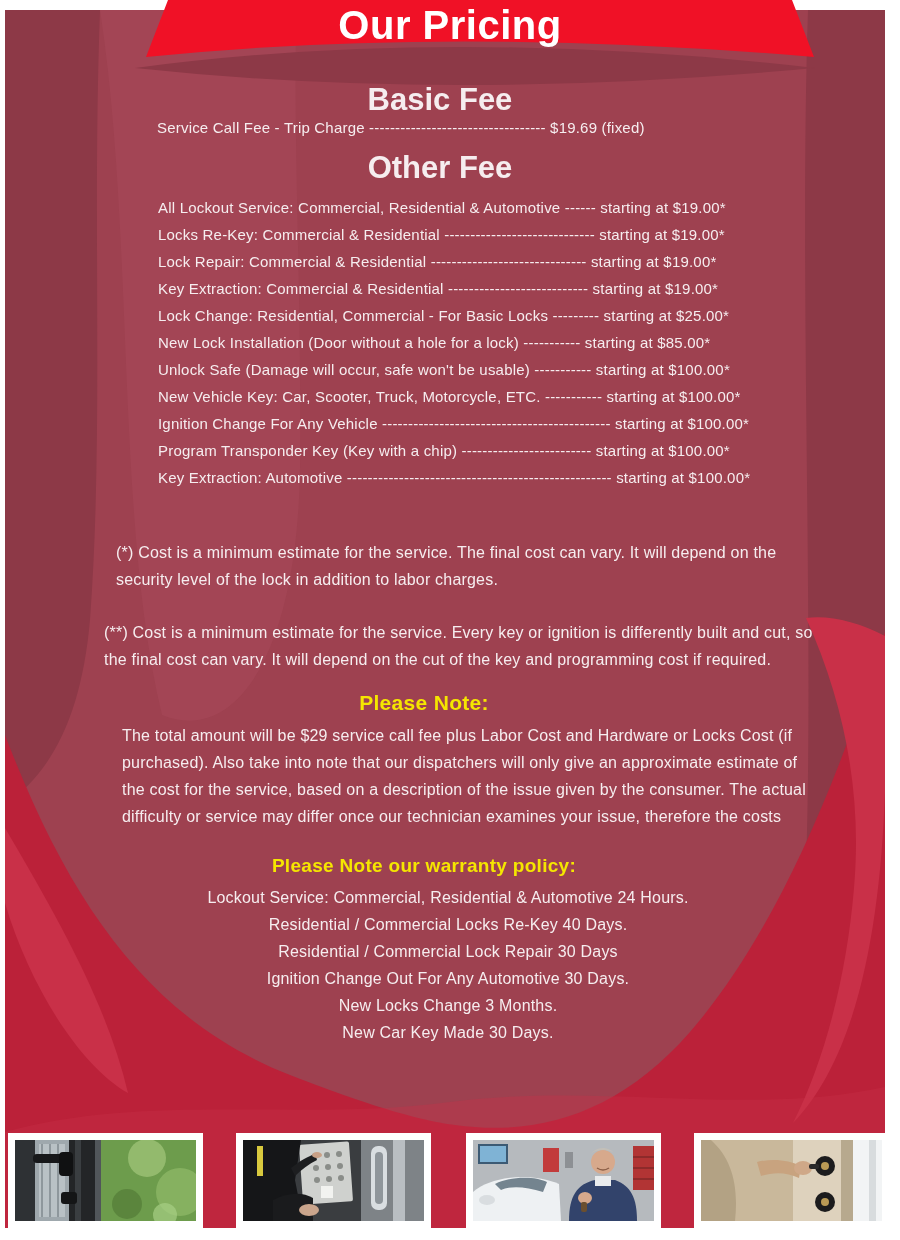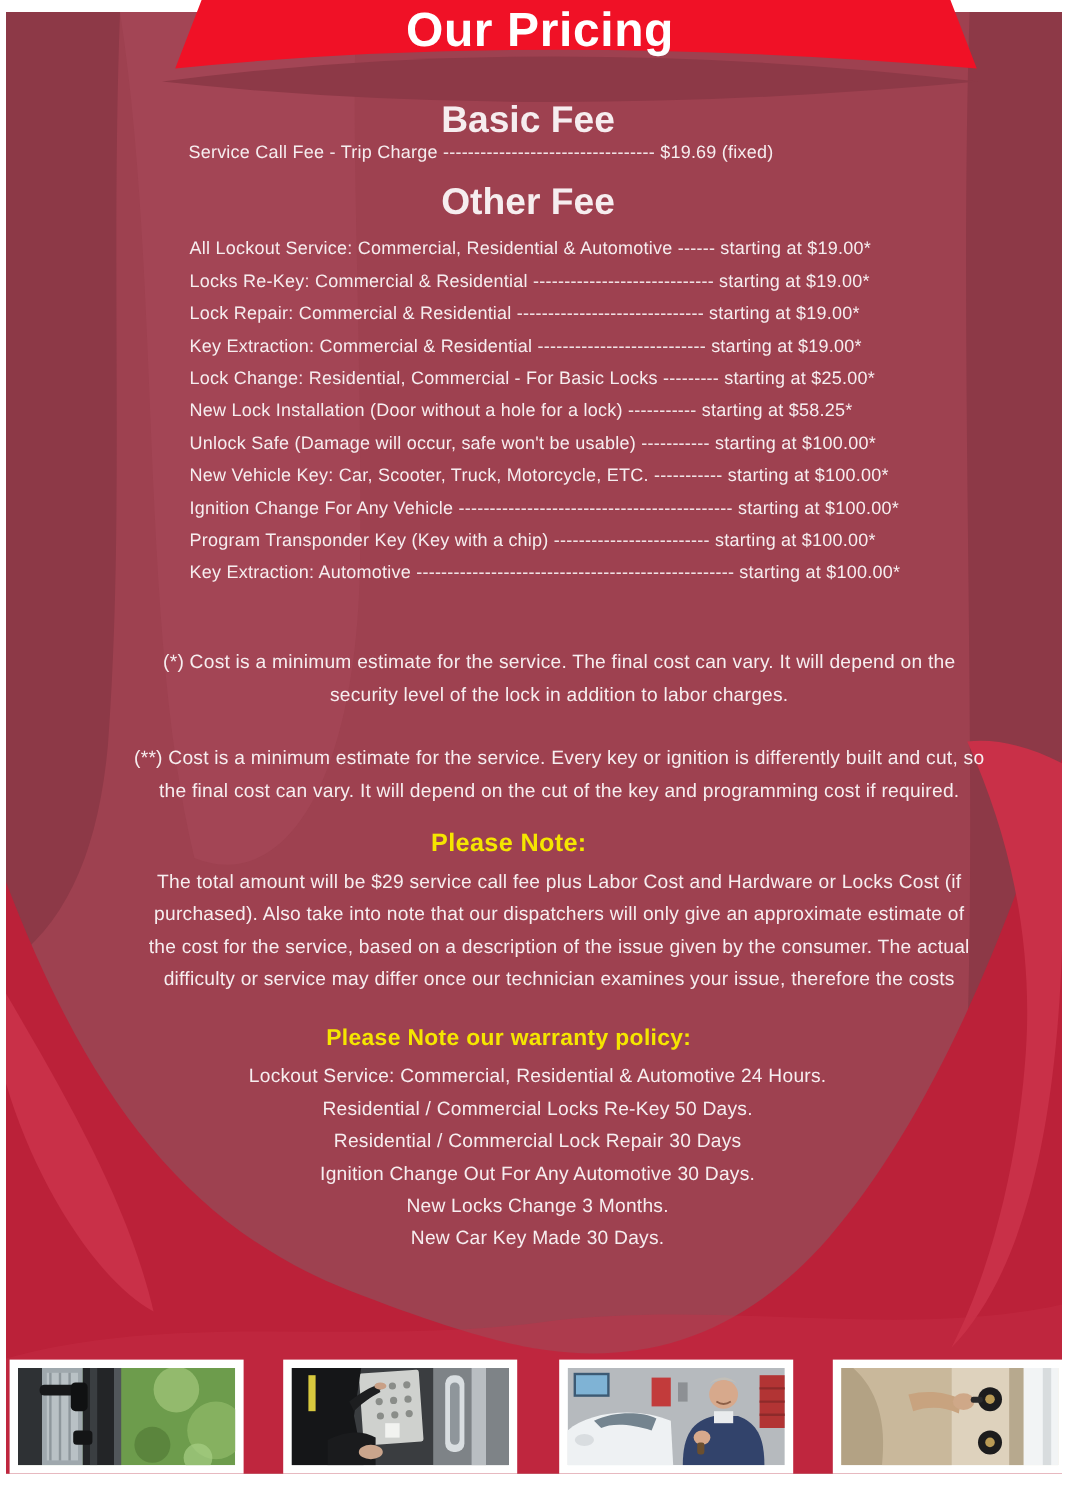--- a/index.html
+++ b/index.html
@@ -14,21 +14,21 @@
                font-size:31px;font-weight:700;color:var(--text-white);}
   #basic-heading{top:82px;}
   #other-heading{top:150px;}
 
   .fee-basic-line{position:absolute;left:157px;top:118px;font-size:15px;line-height:20px;
                   color:var(--text-white);letter-spacing:.2px;white-space:nowrap;}
   .fee-list{position:absolute;left:158px;top:194px;font-size:15px;line-height:27px;
             color:var(--text-white);letter-spacing:.2px;}
   .fee-item{white-space:nowrap;}
 
-  .note{position:absolute;left:50%;transform:translateX(-50%);margin:0;text-align:center;
+  .note{position:absolute;left:50%;transform:translateX(-50%);margin:0;text-align:left;
         font-size:16px;line-height:27px;color:var(--text-white);letter-spacing:.2px;}
   #star-note{top:539px;width:700px;}
   #double-star-note{top:619px;width:724px;}
 
   .yellow-heading{position:absolute;left:0;width:848px;margin:0;text-align:center;
                   font-weight:700;color:var(--highlight-yellow);letter-spacing:.3px;}
   #please-note-heading{top:691px;font-size:21px;}
   #warranty-heading{top:855px;font-size:19px;}
 
   #please-note-body{top:722px;width:688px;}
@@ -68,38 +68,38 @@
   <h2 class="fee-heading" id="basic-heading">Basic Fee</h2>
   <div class="fee-basic-line">Service Call Fee - Trip Charge ---------------------------------- $19.69 (fixed)</div>
 
   <h2 class="fee-heading" id="other-heading">Other Fee</h2>
   <div class="fee-list">
     <div class="fee-item">All Lockout Service: Commercial, Residential &amp; Automotive ------ starting at $19.00*</div>
     <div class="fee-item">Locks Re-Key: Commercial &amp; Residential ----------------------------- starting at $19.00*</div>
     <div class="fee-item">Lock Repair: Commercial &amp; Residential ------------------------------ starting at $19.00*</div>
     <div class="fee-item">Key Extraction: Commercial &amp; Residential --------------------------- starting at $19.00*</div>
     <div class="fee-item">Lock Change: Residential, Commercial - For Basic Locks --------- starting at $25.00*</div>
-    <div class="fee-item">New Lock Installation (Door without a hole for a lock) ----------- starting at $58.25*</div>
+    <div class="fee-item">New Lock Installation (Door without a hole for a lock) ----------- starting at $85.00*</div>
     <div class="fee-item">Unlock Safe (Damage will occur, safe won't be usable) ----------- starting at $100.00*</div>
     <div class="fee-item">New Vehicle Key: Car, Scooter, Truck, Motorcycle, ETC. ----------- starting at $100.00*</div>
     <div class="fee-item">Ignition Change For Any Vehicle -------------------------------------------- starting at $100.00*</div>
     <div class="fee-item">Program Transponder Key (Key with a chip) ------------------------- starting at $100.00*</div>
     <div class="fee-item">Key Extraction: Automotive --------------------------------------------------- starting at $100.00*</div>
   </div>
 
   <p class="note" id="star-note">(*) Cost is a minimum estimate for the service. The final cost can vary. It will depend on the security level of the lock in addition to labor charges.</p>
   <p class="note" id="double-star-note">(**) Cost is a minimum estimate for the service. Every key or ignition is differently built and cut, so the final cost can vary. It will depend on the cut of the key and programming cost if required.</p>
 
   <h3 class="yellow-heading" id="please-note-heading">Please Note:</h3>
   <p class="note" id="please-note-body">The total amount will be $29 service call fee plus Labor Cost and Hardware or Locks Cost (if purchased). Also take into note that our dispatchers will only give an approximate estimate of the cost for the service, based on a description of the issue given by the consumer. The actual difficulty or service may differ once our technician examines your issue, therefore the costs</p>
 
   <h3 class="yellow-heading" id="warranty-heading">Please Note our warranty policy:</h3>
   <div class="warranty-list">
     <div>Lockout Service: Commercial, Residential &amp; Automotive 24 Hours.</div>
-    <div>Residential / Commercial Locks Re-Key 50 Days.</div>
+    <div>Residential / Commercial Locks Re-Key 40 Days.</div>
     <div>Residential / Commercial Lock Repair 30 Days</div>
     <div>Ignition Change Out For Any Automotive 30 Days.</div>
     <div>New Locks Change 3 Months.</div>
     <div>New Car Key Made 30 Days.</div>
   </div>
 
   <figure class="photo" id="photo-1" aria-label="Black lever handle on open uPVC door with green garden behind">
     <svg viewBox="0 0 181 81">
       <rect width="181" height="81" fill="#6d9c4c"></rect>
       <circle cx="132" cy="18" r="19" fill="#9cc276" opacity="0.8"></circle>

